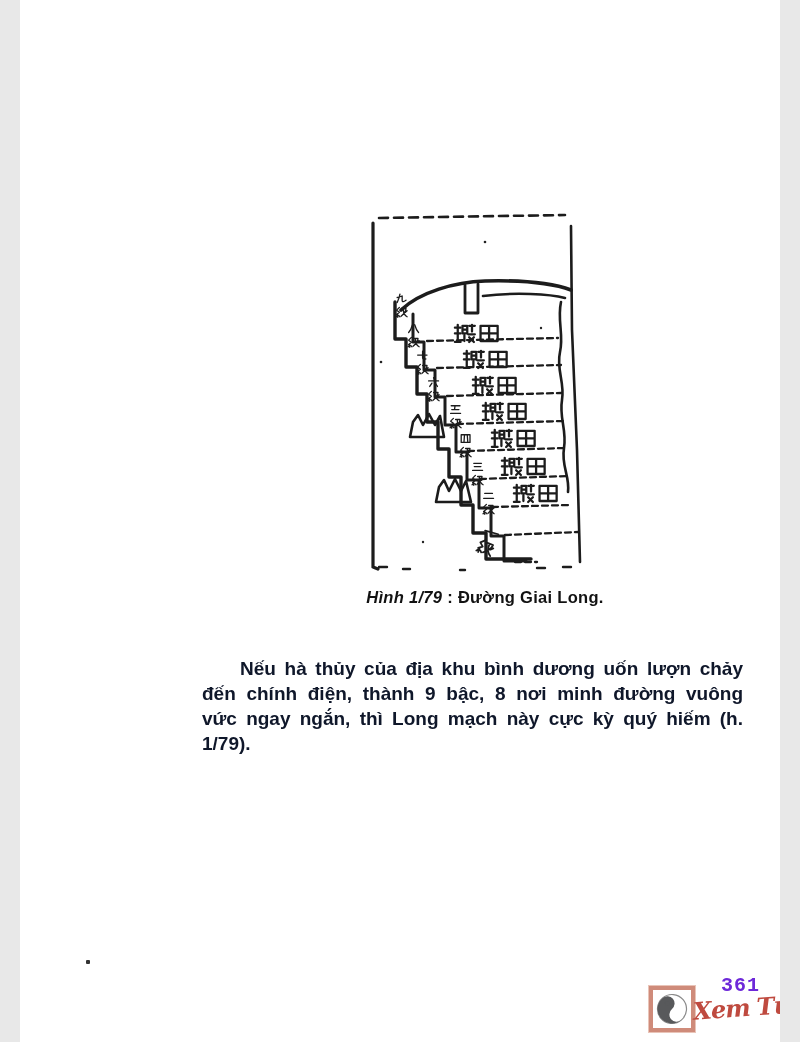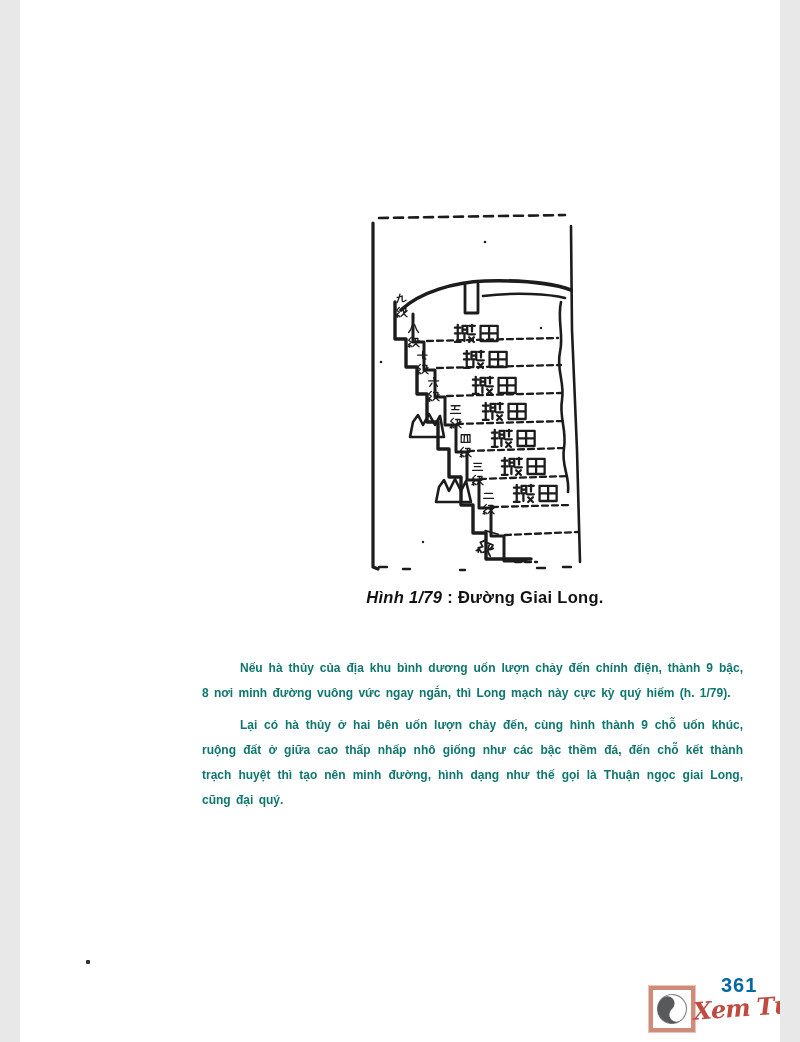--- a/index.html
+++ b/index.html
@@ -16,30 +16,30 @@
   
   .caption{
     position:absolute; left:300px; top:588px; width:330px;
     text-align:center; font-size:16.5px; font-weight:bold; color:#121212;
     letter-spacing:.3px;
   }
   .cap-label{font-style:italic;}
   
   .body-text{
     position:absolute; left:182px; top:656px; width:541px;
-    font-size:12px; line-height:25px; font-weight:600;
-    text-align:justify; color:#0f766e; word-spacing:2px;
+    font-size:19px; line-height:25px; font-weight:600;
+    text-align:justify; color:#0f172a; word-spacing:2px;
   }
   .body-text p{margin:0 0 7px 0; text-indent:38px;}
   
   .speck{position:absolute; left:66px; top:960px; width:4px; height:4px; background:#333; border-radius:1px;}
   .page-number{
     position:absolute; left:701px; top:974px;
-    font-family:Liberation Sans, sans-serif; font-weight:bold; font-size:20px;
-    letter-spacing:1px; color:#0369a1;
+    font-family:Liberation Mono, monospace; font-weight:bold; font-size:20px;
+    letter-spacing:1px; color:#6d28d9;
   }
   .watermark{position:absolute; left:629px; top:984px; width:170px; height:52px;}
   .logo{
     position:absolute; left:0; top:2px; width:38px; height:38px;
     background:#fff; border:4px solid #cf8b7a; box-shadow:0 0 0 1px #e9c4b8;
   }
   .logo svg{display:block; margin:1px;}
   .wm-text{
     position:absolute; left:44px; top:6px;
     font-family:"DejaVu Serif", serif; font-style:italic; font-weight:bold;
@@ -207,21 +207,20 @@
         <path d="M172,358 L180,358"></path>
           <path d="M198,357 L206,357"></path>
       </g>
     </svg>
   </div>
 
   <div class="caption"><span class="cap-label">Hình 1/79</span><span> : </span><span>Đường Giai Long.</span></div>
 
   <div class="body-text">
     <p>Nếu hà thủy của địa khu bình dương uốn lượn chảy đến chính điện, thành 9 bậc, 8 nơi minh đường vuông vức ngay ngắn, thì Long mạch này cực kỳ quý hiếm (h. 1/79).</p>
-    <p>Lại có hà thủy ở hai bên uốn lượn chảy đến, cùng hình thành 9 chỗ uốn khúc, ruộng đất ở giữa cao thấp nhấp nhô giống như các bậc thềm đá, đến chỗ kết thành trạch huyệt thì tạo nên minh đường, hình dạng như thế gọi là Thuận ngọc giai Long, cũng đại quý.</p>
   </div>
 
   <div class="speck"></div>
 
   <div class="page-number">361</div>
 
   <div class="watermark">
     <div class="logo">
       <svg width="36" height="36" viewBox="0 0 36 36">
         <g transform="rotate(-40 18 18)">

